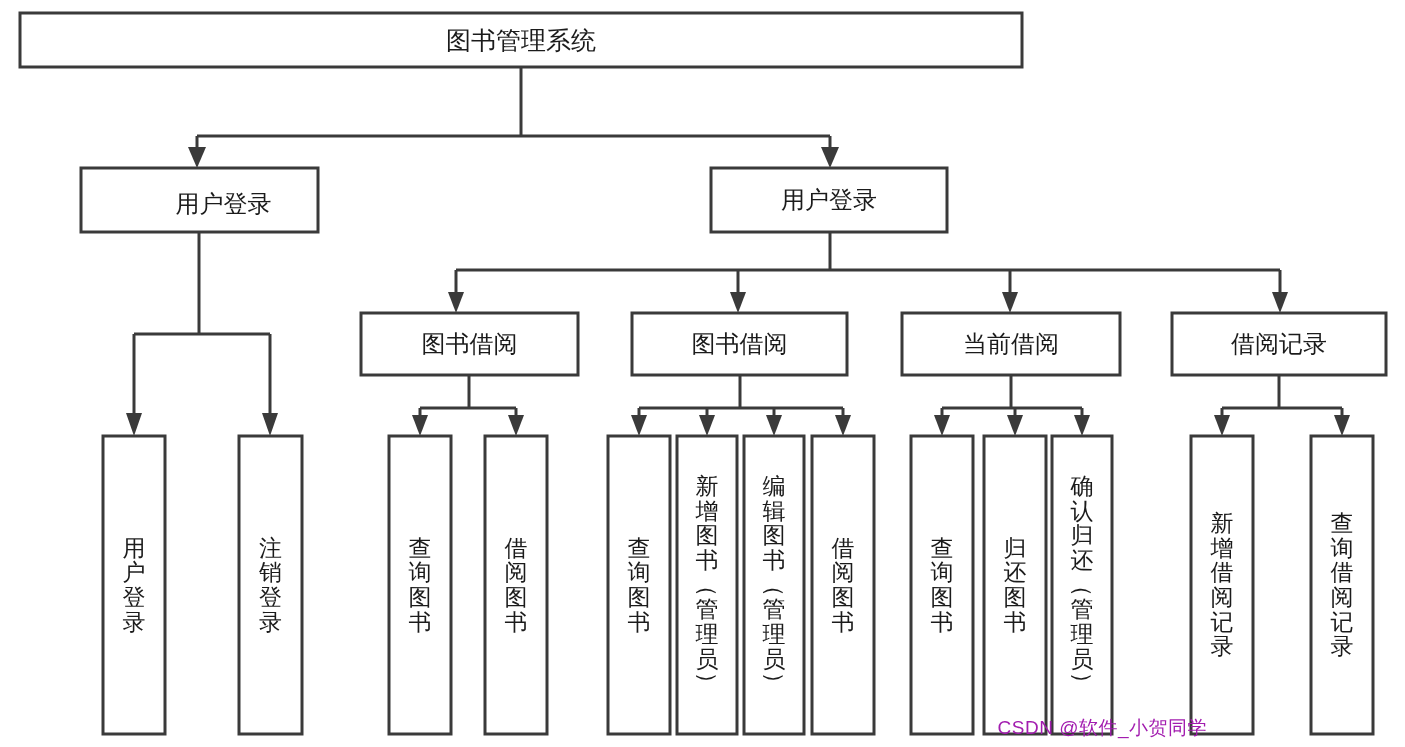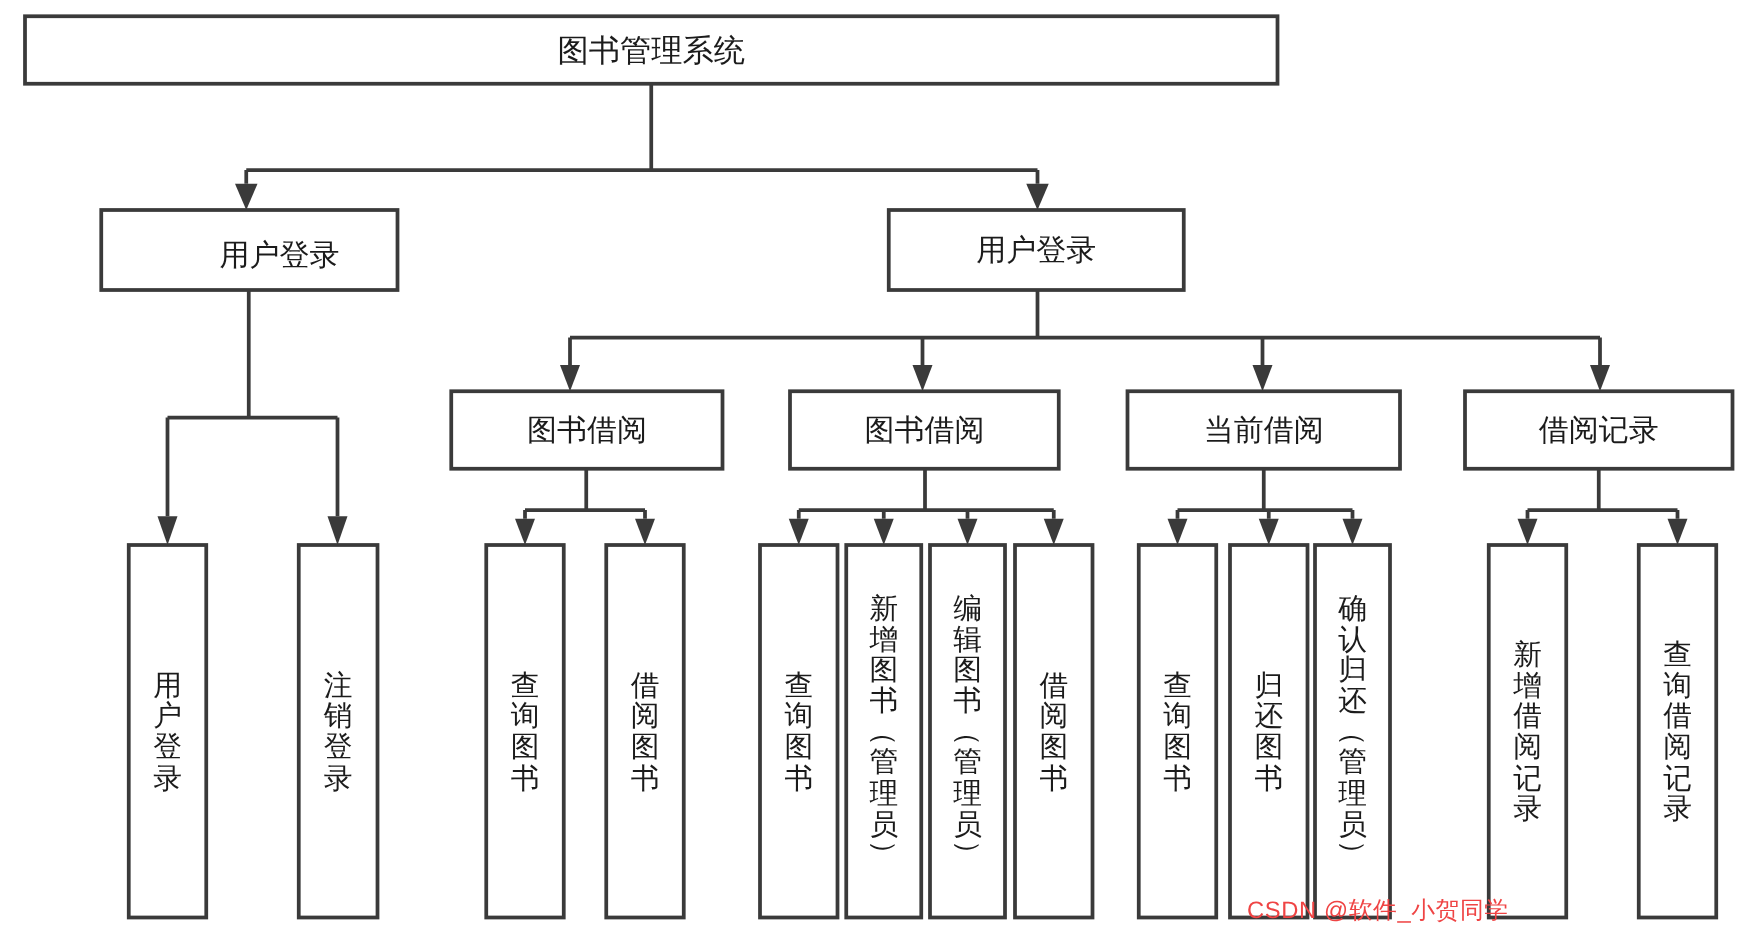--- a/index.html
+++ b/index.html
@@ -42,21 +42,21 @@
   .arrow-head {
     fill: #3a3a3a;
     stroke: none;
   }
   .watermark {
     position: absolute;
     right: 12px;
     bottom: 6px;
     font-family: "Liberation Sans", "DejaVu Sans", sans-serif;
     font-size: 19px;
-    color: #ef4444;
+    color: #a21caf;
     letter-spacing: 0.5px;
     white-space: nowrap;
     user-select: none;
   }
   .vlabel-wrap {
     position: absolute;
     display: flex;
     flex-direction: column;
     align-items: center;
     justify-content: center;

